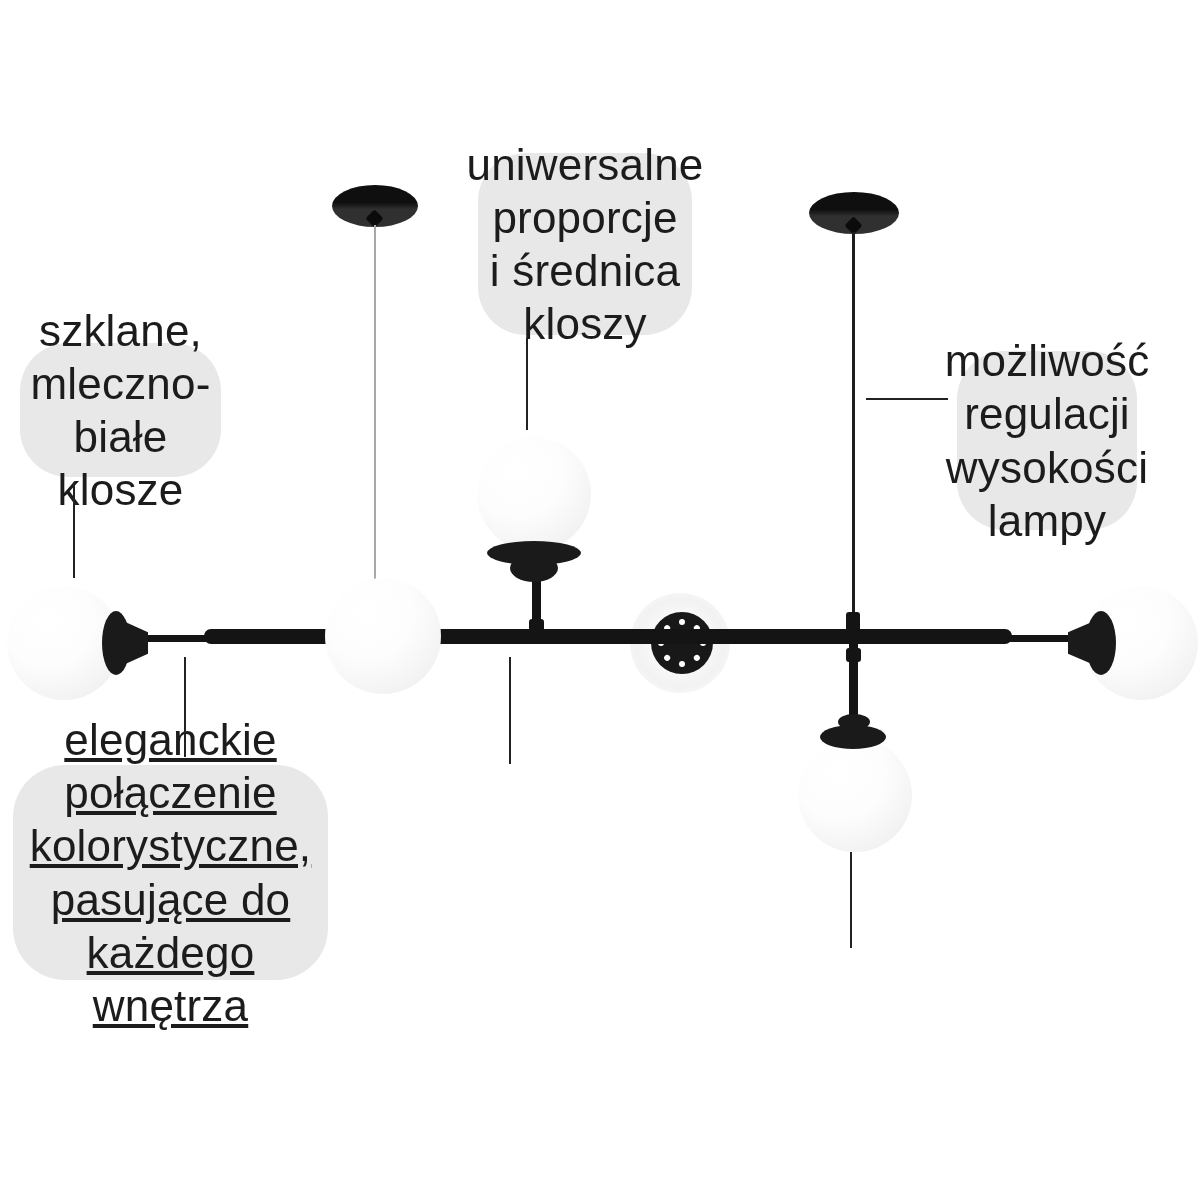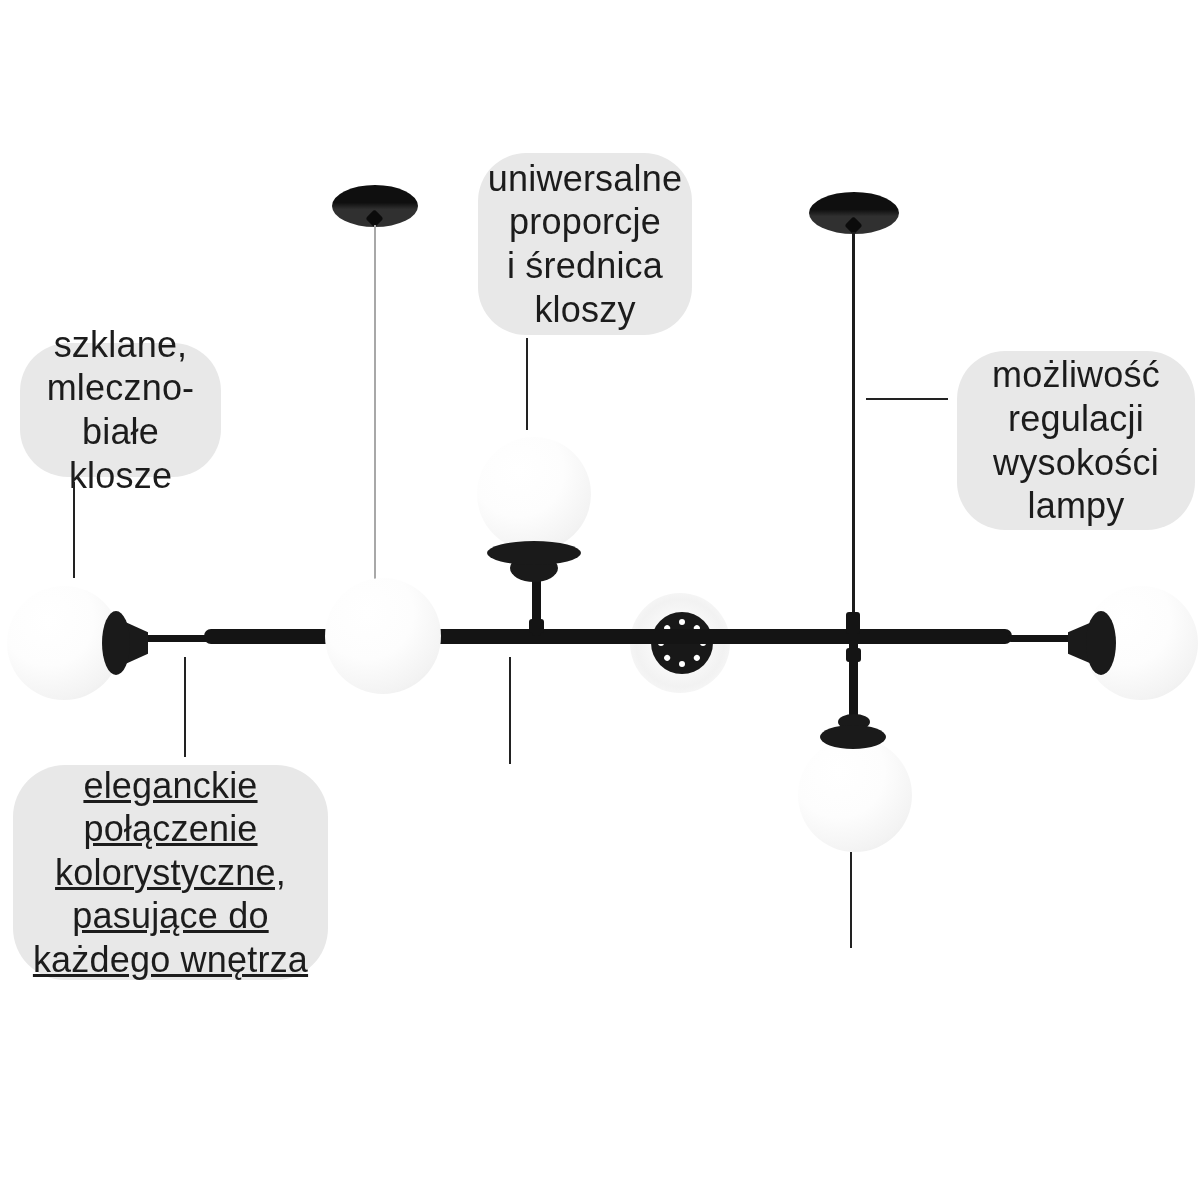--- a/index.html
+++ b/index.html
@@ -4,21 +4,21 @@
 <style>
   html,body{margin:0;padding:0;background:#fff;}
   #canvas{
     position:relative;width:1200px;height:1200px;background:#ffffff;overflow:hidden;
     font-family:"Liberation Sans","DejaVu Sans",sans-serif;
   }
   
   .callout{
     position:absolute;background:#e8e8e8;border-radius:48px;
     display:flex;align-items:center;justify-content:center;text-align:center;
-    color:#1c1c1c;font-size:36px;line-height:1.21;letter-spacing:.2px;
+    color:#1c1c1c;font-size:44px;line-height:1.21;letter-spacing:.2px;
     box-sizing:border-box;padding:4px 10px;
   }
   .callout span{white-space:pre-line;}
   
   .cline{position:absolute;background:#222;z-index:6;}
   .v{width:2px;} .h{height:2px;}
   
   .part{position:absolute;}
   .ellipse{border-radius:50%;}
   .rod{background:#141414;border-radius:3px;}
@@ -108,21 +108,21 @@
 i średnica
 kloszy</span>
   </div>
 
   <div class="callout" style="left:20px;top:343px;width:201px;height:134px;">
     <span>szklane,
 mleczno-
 białe klosze</span>
   </div>
 
-  <div class="callout" style="left:957px;top:351px;width:238px;height:179px;">
+  <div class="callout" style="left:957px;top:351px;width:180px;height:179px;">
     <span>możliwość
 regulacji
 wysokości
 lampy</span>
   </div>
 
   <div class="callout" style="left:13px;top:765px;width:315px;height:215px;border-radius:52px;text-decoration:underline;">
     <span>eleganckie
 połączenie
 kolorystyczne,

